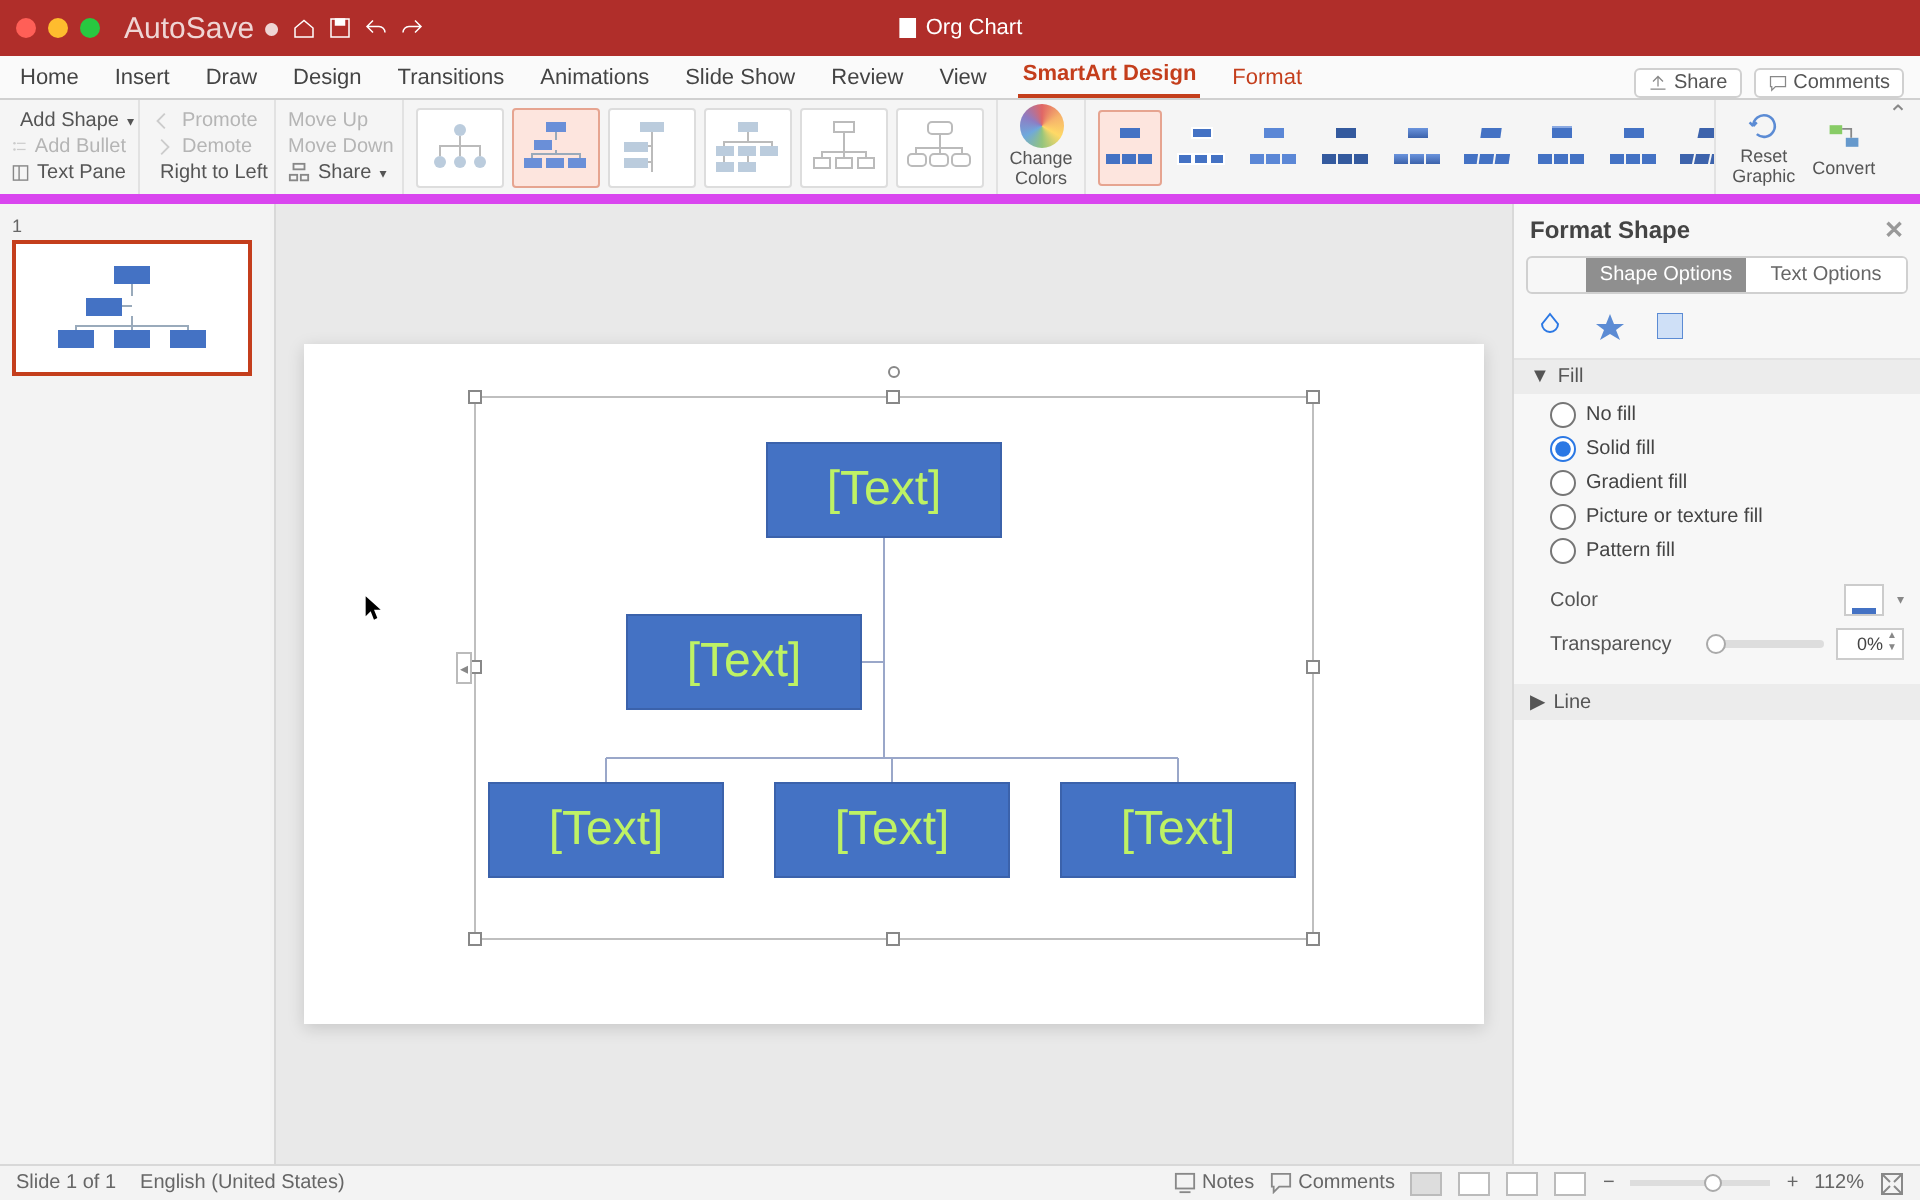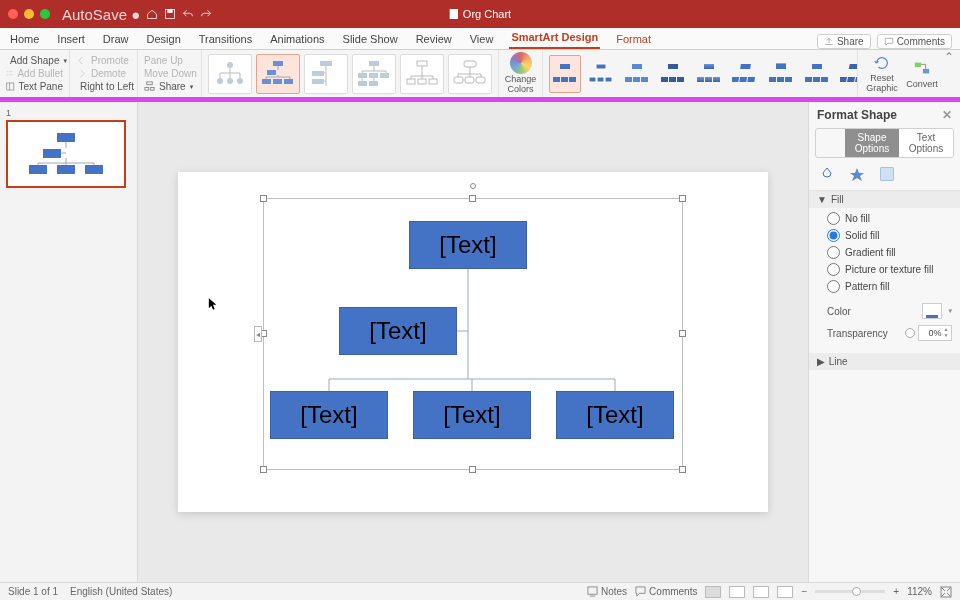--- a/index.html
+++ b/index.html
@@ -71,32 +71,32 @@
   .smart-sel { position: absolute; left: 85px; top: 26px; width: 420px; height: 272px; border: 1px solid #bfbfbf; }
   .sel-handle { position: absolute; width: 7px; height: 7px; background: #fff; border: 1px solid #888; }
   .h-tl { left: -4px; top: -4px; } .h-tr { right: -4px; top: -4px; }
   .h-bl { left: -4px; bottom: -4px; } .h-br { right: -4px; bottom: -4px; }
   .h-tm { left: 50%; top: -4px; margin-left: -4px; } .h-bm { left: 50%; bottom: -4px; margin-left: -4px; }
   .h-ml { left: -4px; top: 50%; margin-top: -4px; } .h-mr { right: -4px; top: 50%; margin-top: -4px; }
   .rot { position: absolute; left: 50%; top: -16px; margin-left: -3px; width: 6px; height: 6px; border: 1px solid #888; border-radius: 50%; background: #fff; }
   .tab-han { position: absolute; left: -10px; top: 50%; margin-top: -8px; width: 8px; height: 16px; background: #fff; border: 1px solid #bbb; font-size: 8px; display:flex; align-items:center; justify-content:center; color:#888;}
 
   .org { position: absolute; inset: 0; }
-  .node { position: absolute; background: #4472c4; color: #000000; display: flex; align-items: center; justify-content: center; font-size: 24px; font-weight: 500; font-family: Georgia, "Times New Roman", serif; border: 1px solid #3b62ab;}
+  .node { position: absolute; background: #4472c4; color: #bef264; display: flex; align-items: center; justify-content: center; font-size: 24px; font-weight: 500; font-family: Georgia, "Times New Roman", serif; border: 1px solid #3b62ab;}
   .n0 { left: 145px; top: 22px;  width: 118px; height: 48px; }
   .na { left: 75px;  top: 108px; width: 118px; height: 48px; }
   .n1 { left: 6px;   top: 192px; width: 118px; height: 48px; }
   .n2 { left: 149px; top: 192px; width: 118px; height: 48px; }
   .n3 { left: 292px; top: 192px; width: 118px; height: 48px; }
   .org line { stroke: #9aa7c9; stroke-width: 1; }
 
   .cursor-arrow { position: absolute; left: 30px; top: 125px; width: 10px; height: 14px; }
 
   
-  .pane { width: 152px; background: #f7f7f7; border-left: 1px solid #d9d9d9; font-size: 11px; color: #444; display: flex; flex-direction: column; }
+  .pane { width: 204px; background: #f7f7f7; border-left: 1px solid #d9d9d9; font-size: 11px; color: #444; display: flex; flex-direction: column; }
   .pane-title { padding: 6px 8px; font-weight: 600; font-size: 12px; display:flex; align-items:center; }
   .pane-close { margin-left: auto; color: #999; cursor: pointer; font-size: 12px; }
   .pane-tabs { display: flex; margin: 0 6px; border: 1px solid #d0d0d0; border-radius: 3px; overflow: hidden; font-size: 10px; padding-left: 29px; }
   .pane-tab { flex: 1; text-align: center; padding: 3px 0; background: #fff; color: #666; cursor: pointer; }
   .pane-tab.active { background: #8f8f8f; color: #fff; }
   .pane-icons { display: flex; gap: 14px; padding: 8px 10px; border-bottom: 1px solid #e3e3e3; }
   .pane-icons .pi { width: 16px; height: 16px; display:flex; align-items:center; justify-content:center; }
   .pane-section-hdr { background: #ececec; padding: 3px 8px; font-size: 10px; color: #555; display:flex; align-items:center; gap:4px; }
   .pane-body { padding: 4px 8px 8px 18px; display: flex; flex-direction: column; gap: 4px; }
   .radio-row { display: flex; align-items: center; gap: 5px; font-size: 10px; }
@@ -224,21 +224,21 @@
     <div class="row">
       <svg class="mini-ic" viewBox="0 0 12 12">
           <path d="M10 6H2m0 0l3-3M2 6l3 3" fill="none" stroke="#888"></path>
         </svg>
       <span>Right to Left</span>
     </div>
   </div>
 
   <div class="ribbon-group" style="width:64px;">
     <div class="row disabled">
-        <span>Pane Up</span>
+        <span>Move Up</span>
       </div>
     <div class="row disabled">
         <span>Move Down</span>
       </div>
     <div class="row">
       <svg class="mini-ic" viewBox="0 0 12 12">
           <rect x="3" y="1" width="6" height="3" fill="none" stroke="#888"></rect>
           <rect x="1" y="7" width="4" height="3" fill="none" stroke="#888"></rect>
           <rect x="7" y="7" width="4" height="3" fill="none" stroke="#888"></rect>
         </svg>

